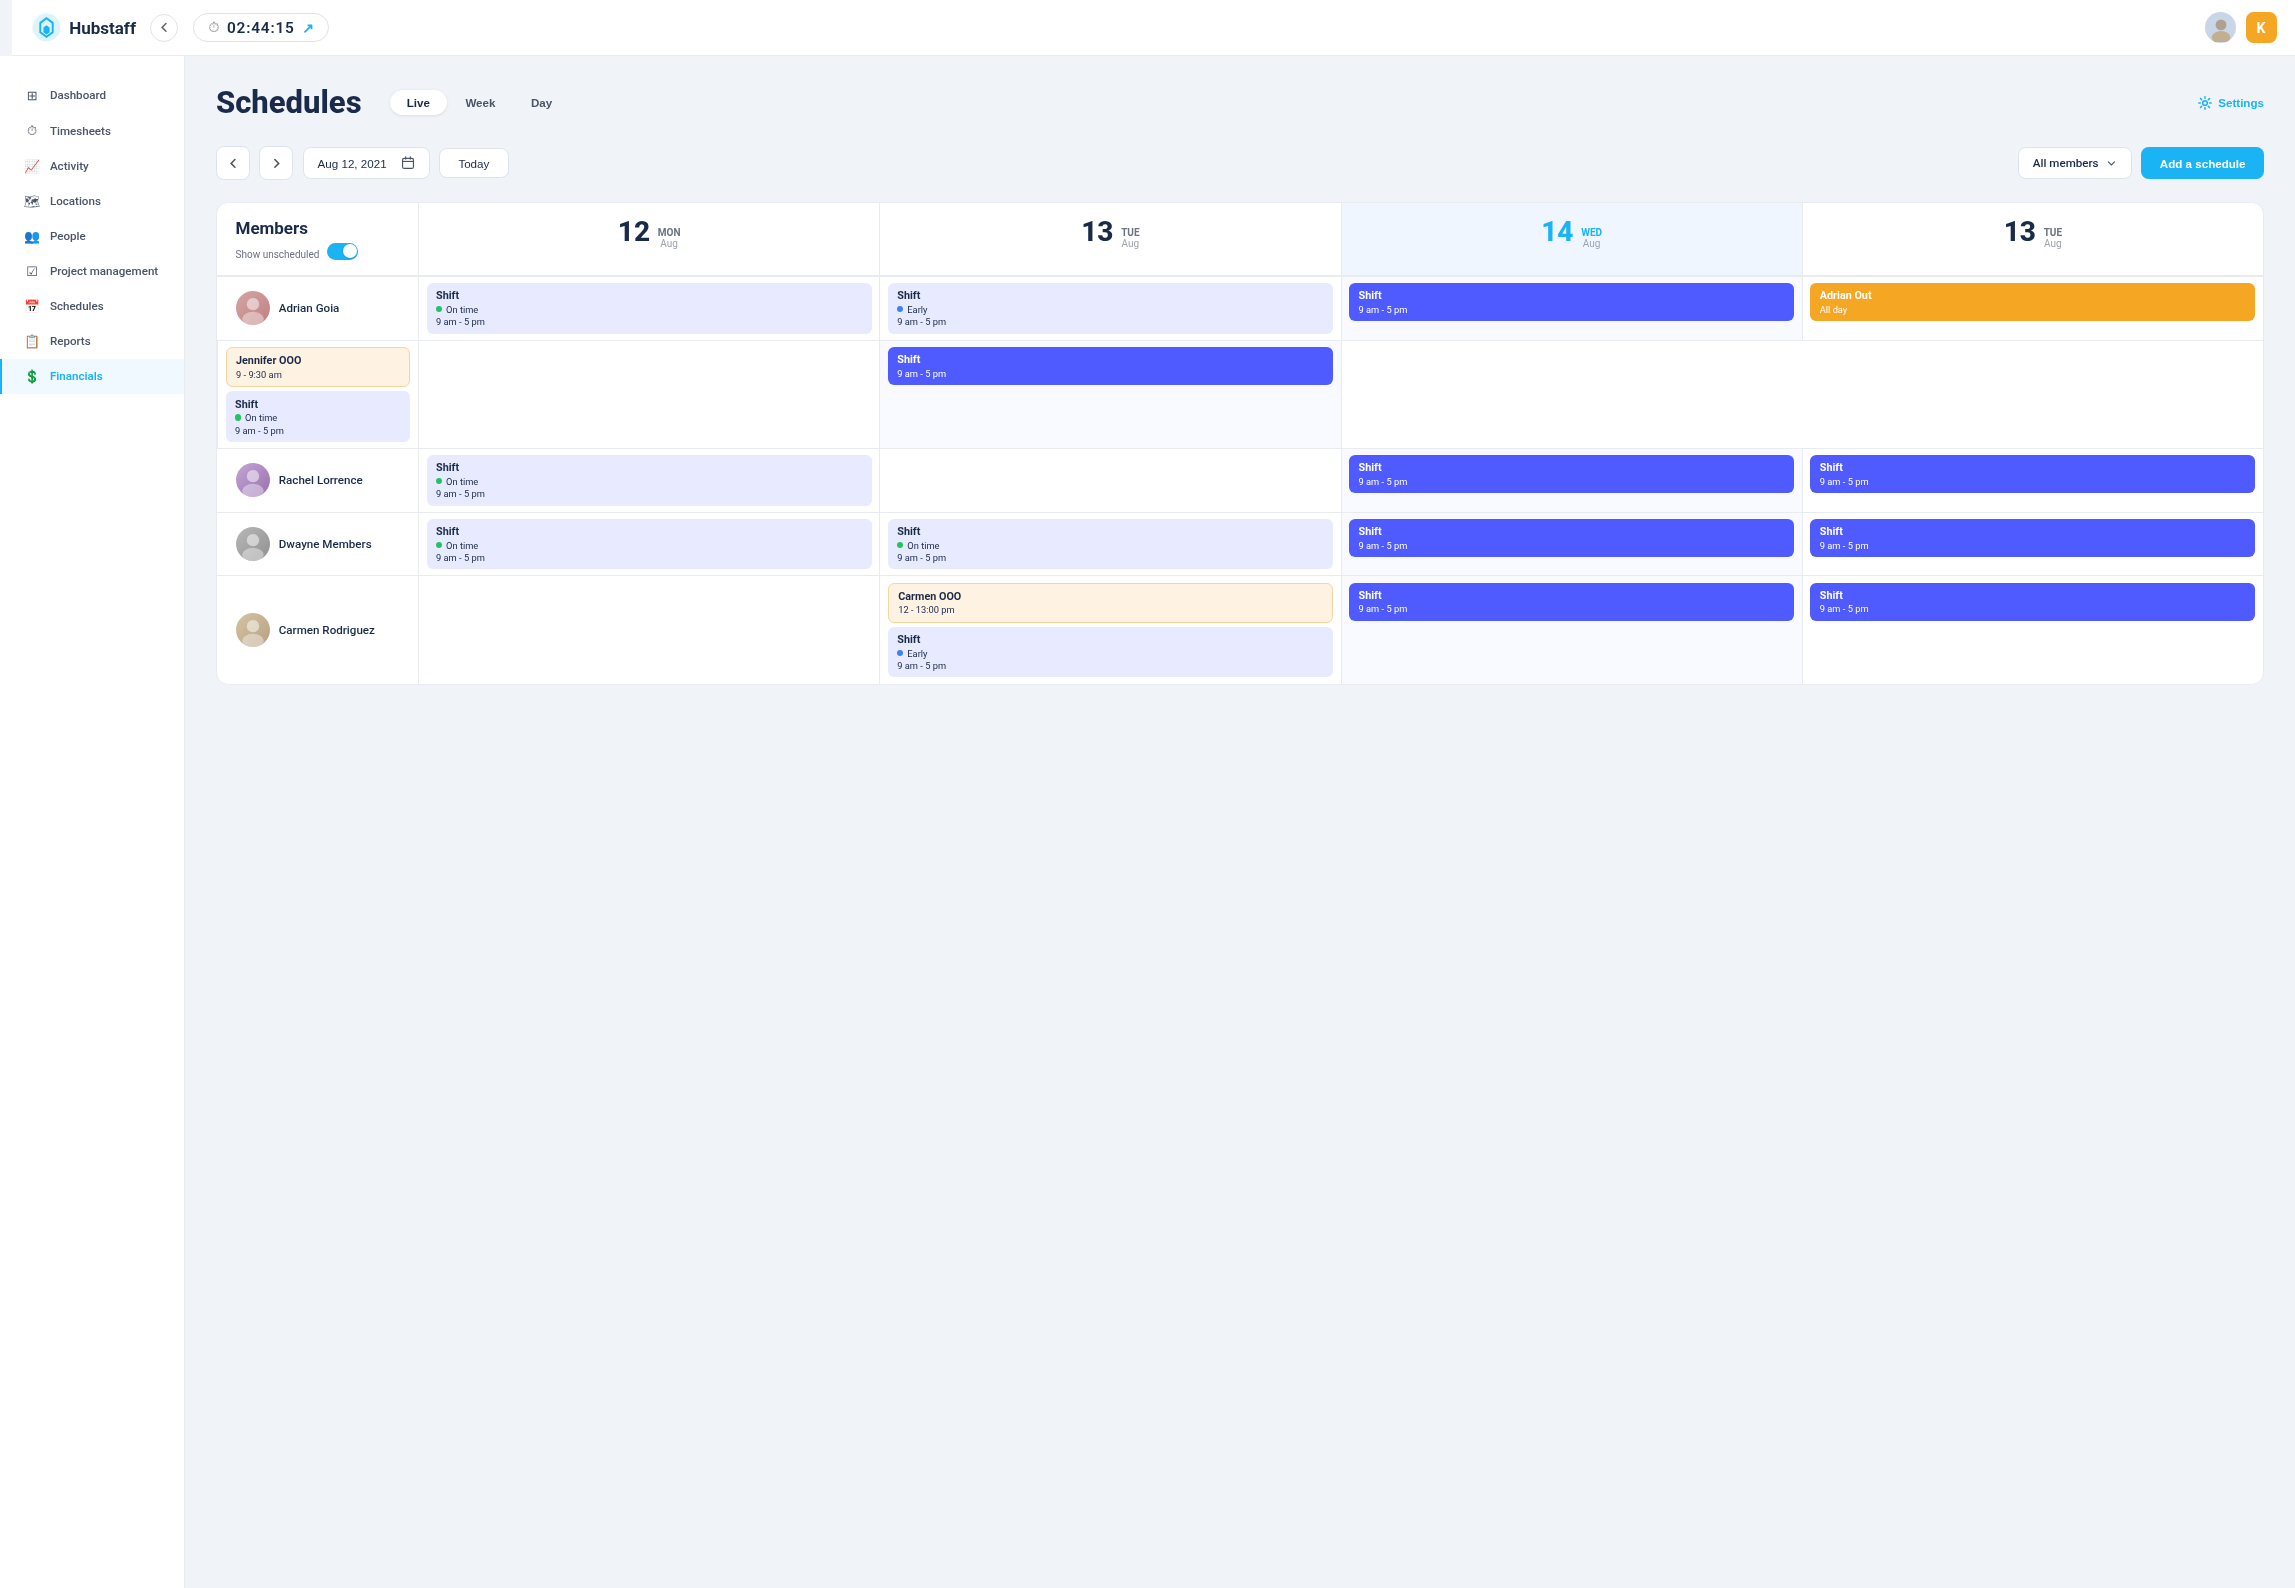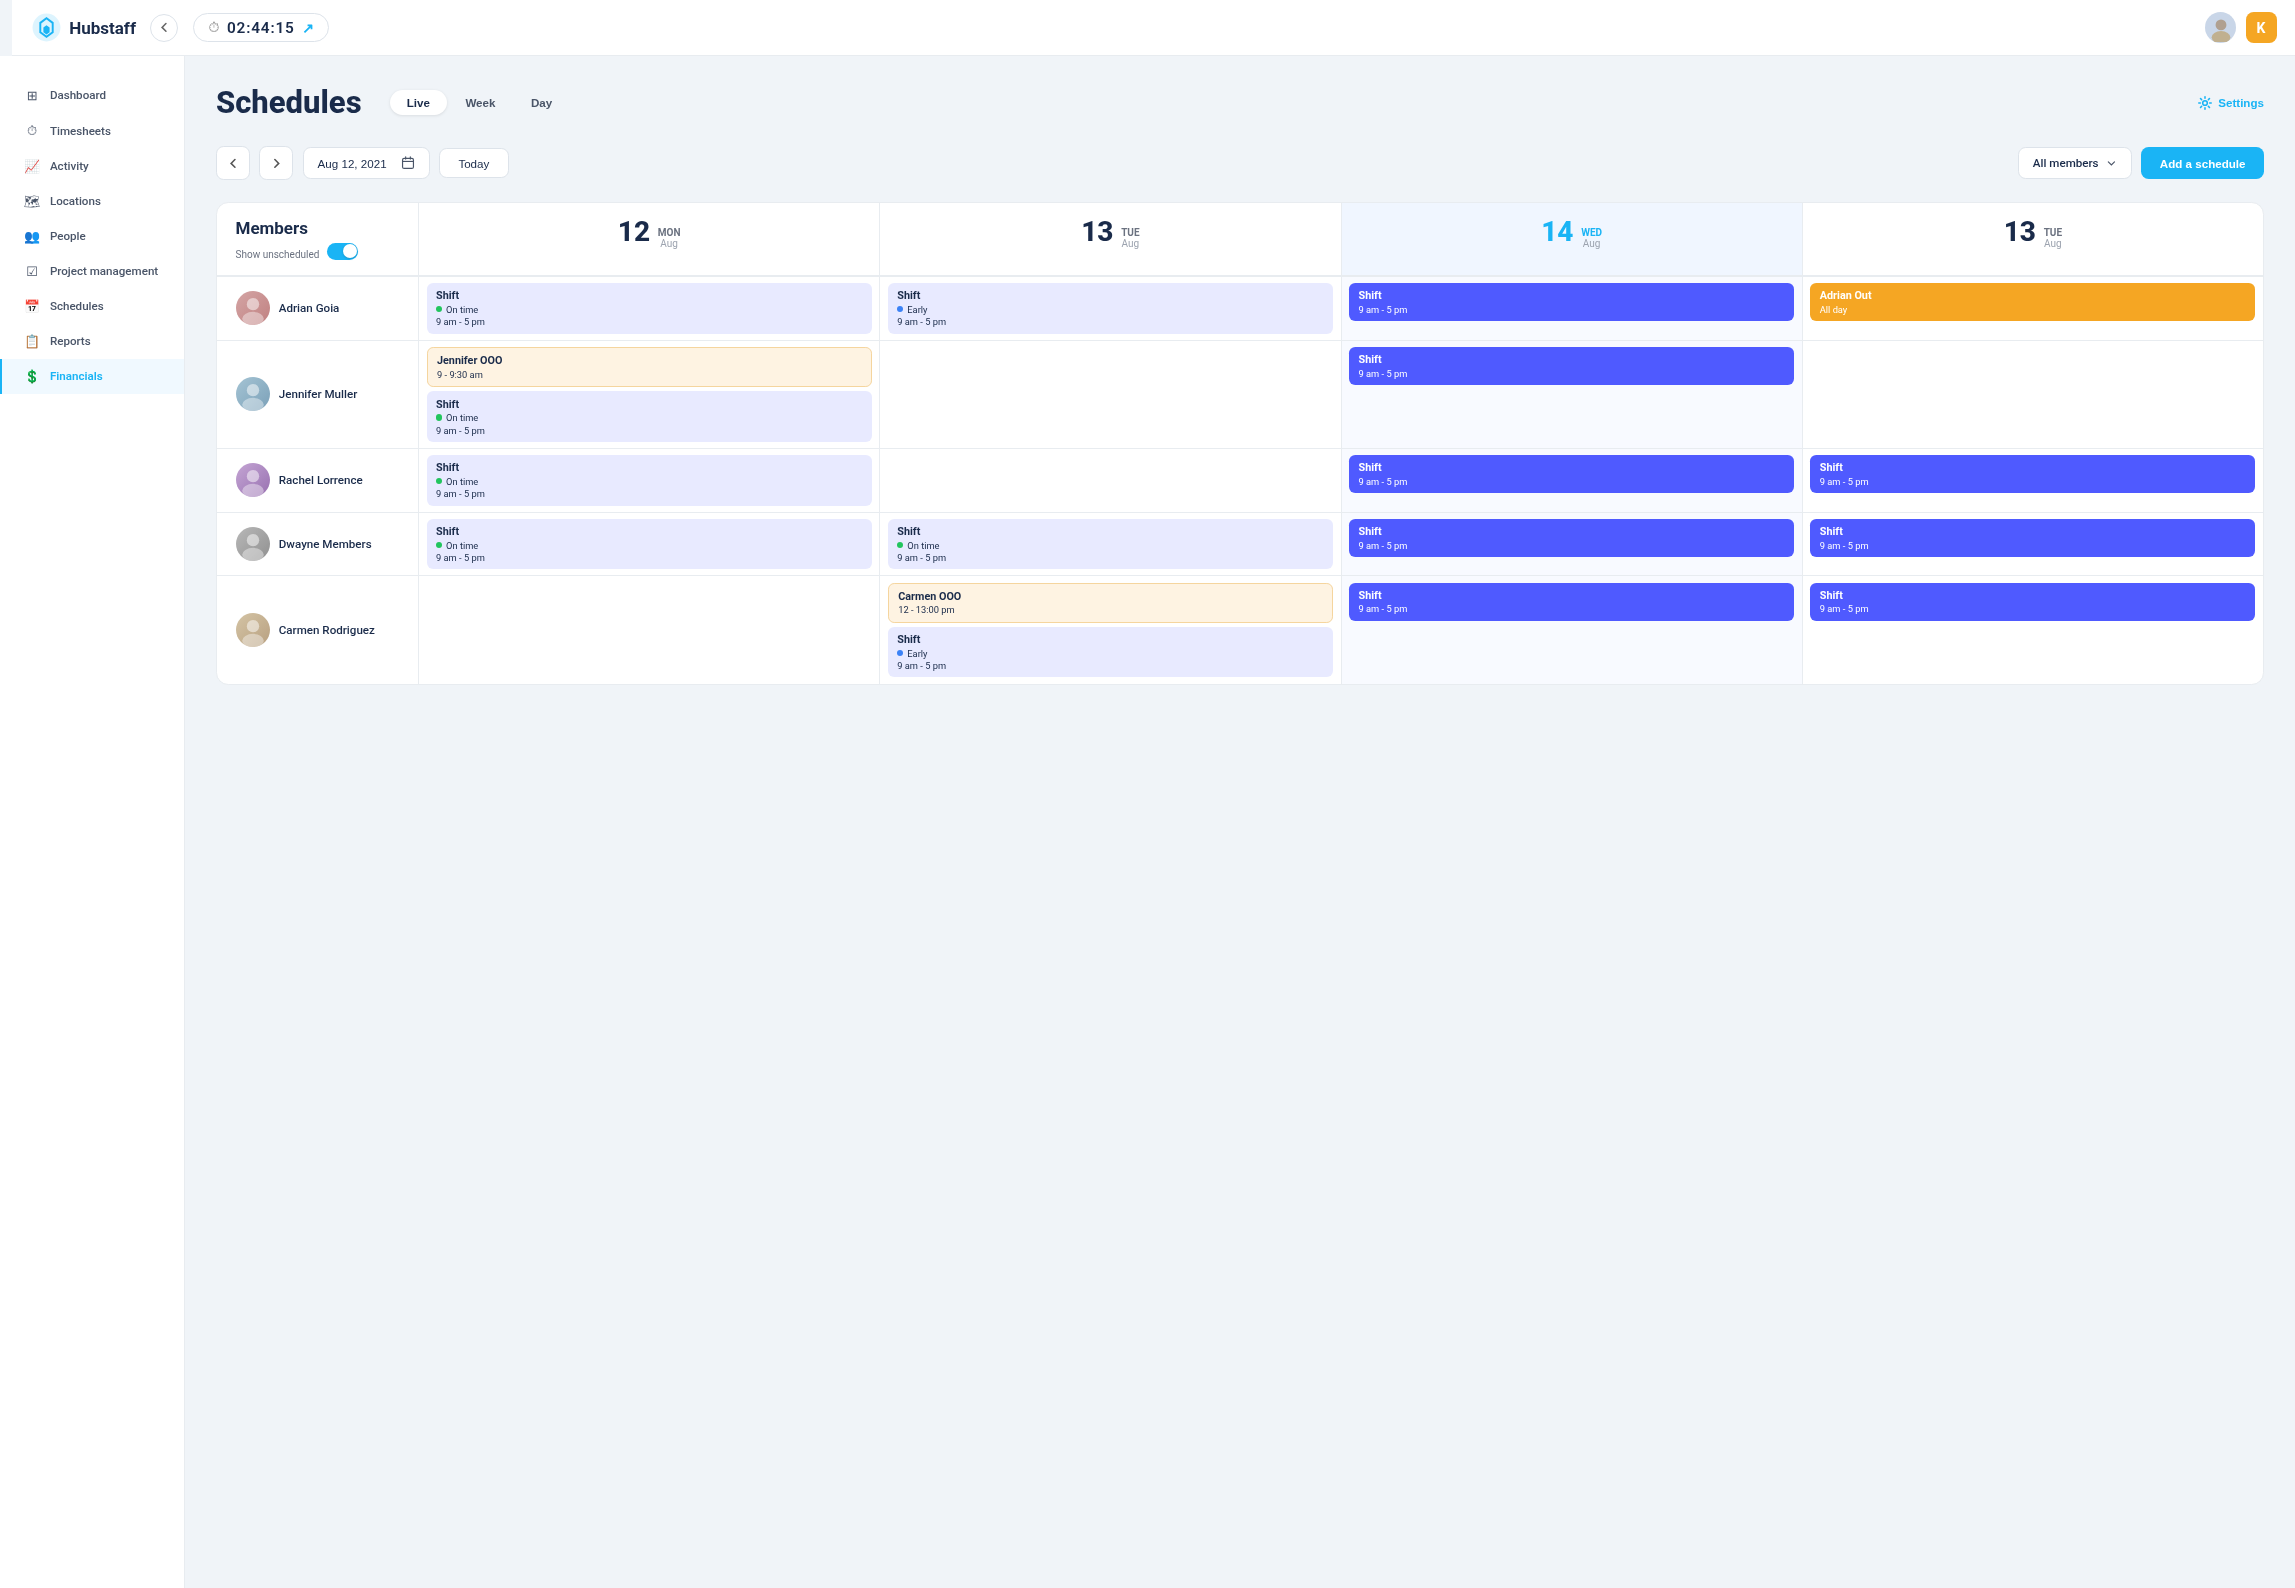--- a/index.html
+++ b/index.html
@@ -353,29 +353,20 @@
               </div>
             </div>
             <div class="day-cell">
               <div class="shift-block shift-orange">
                 <div class="shift-title">Adrian Out</div>
                 <div class="shift-time">All day</div>
               </div>
             </div>
           </div>
           <div class="table-row">
-            <div class="member-cell">
-    <div class="member-avatar person-2">
-      <svg viewBox="0 0 44 44" fill="none" width="34" height="34">
-        <circle cx="22" cy="17" r="8" fill="rgba(255,255,255,0.5)"></circle>
-        <ellipse cx="22" cy="36" rx="14" ry="9" fill="rgba(255,255,255,0.4)"></ellipse>
-      </svg>
-    </div>
-    <span class="member-name">Jennifer Muller</span>
-  </div>
             <div class="day-cell">
               <div class="shift-block shift-peach">
                 <div class="shift-title">Jennifer OOO</div>
                 <div class="shift-time">9 - 9:30 am</div>
               </div>
               <div class="shift-block shift-purple">
                 <div class="shift-title">Shift</div>
                 <div class="shift-subtitle"><span class="dot dot-green"></span>On time</div>
                 <div class="shift-time">9 am - 5 pm</div>
               </div>

